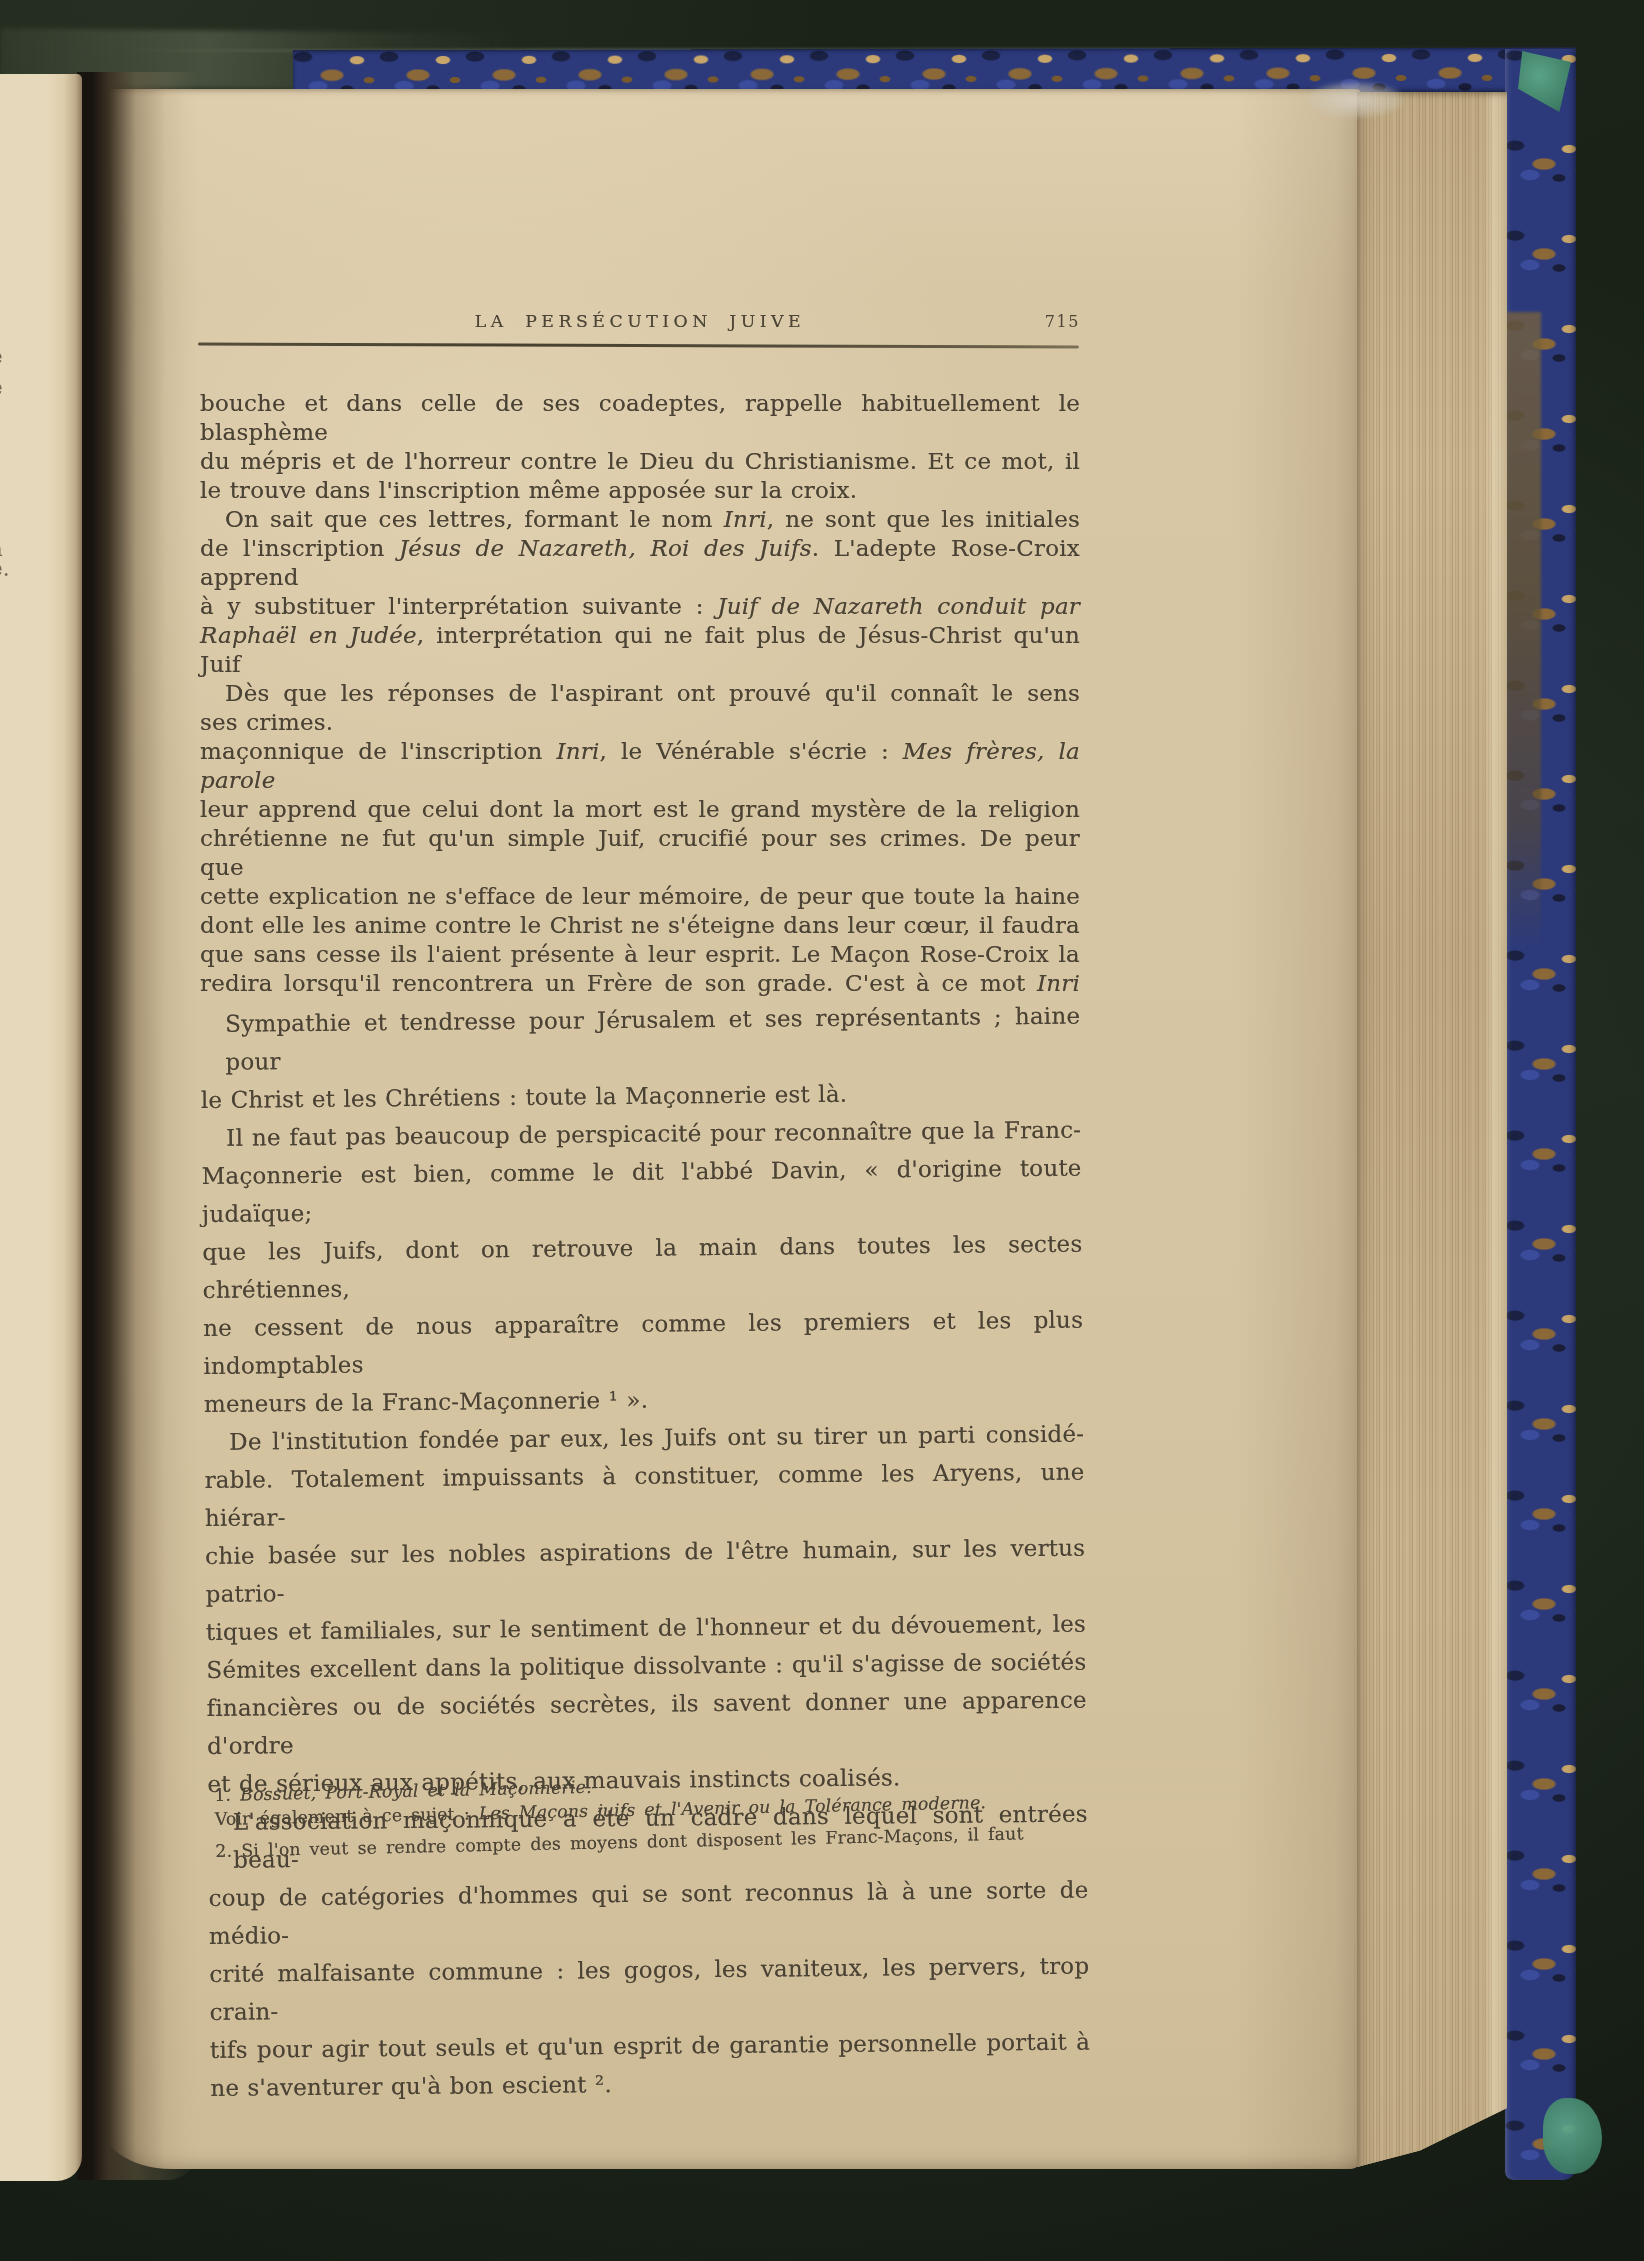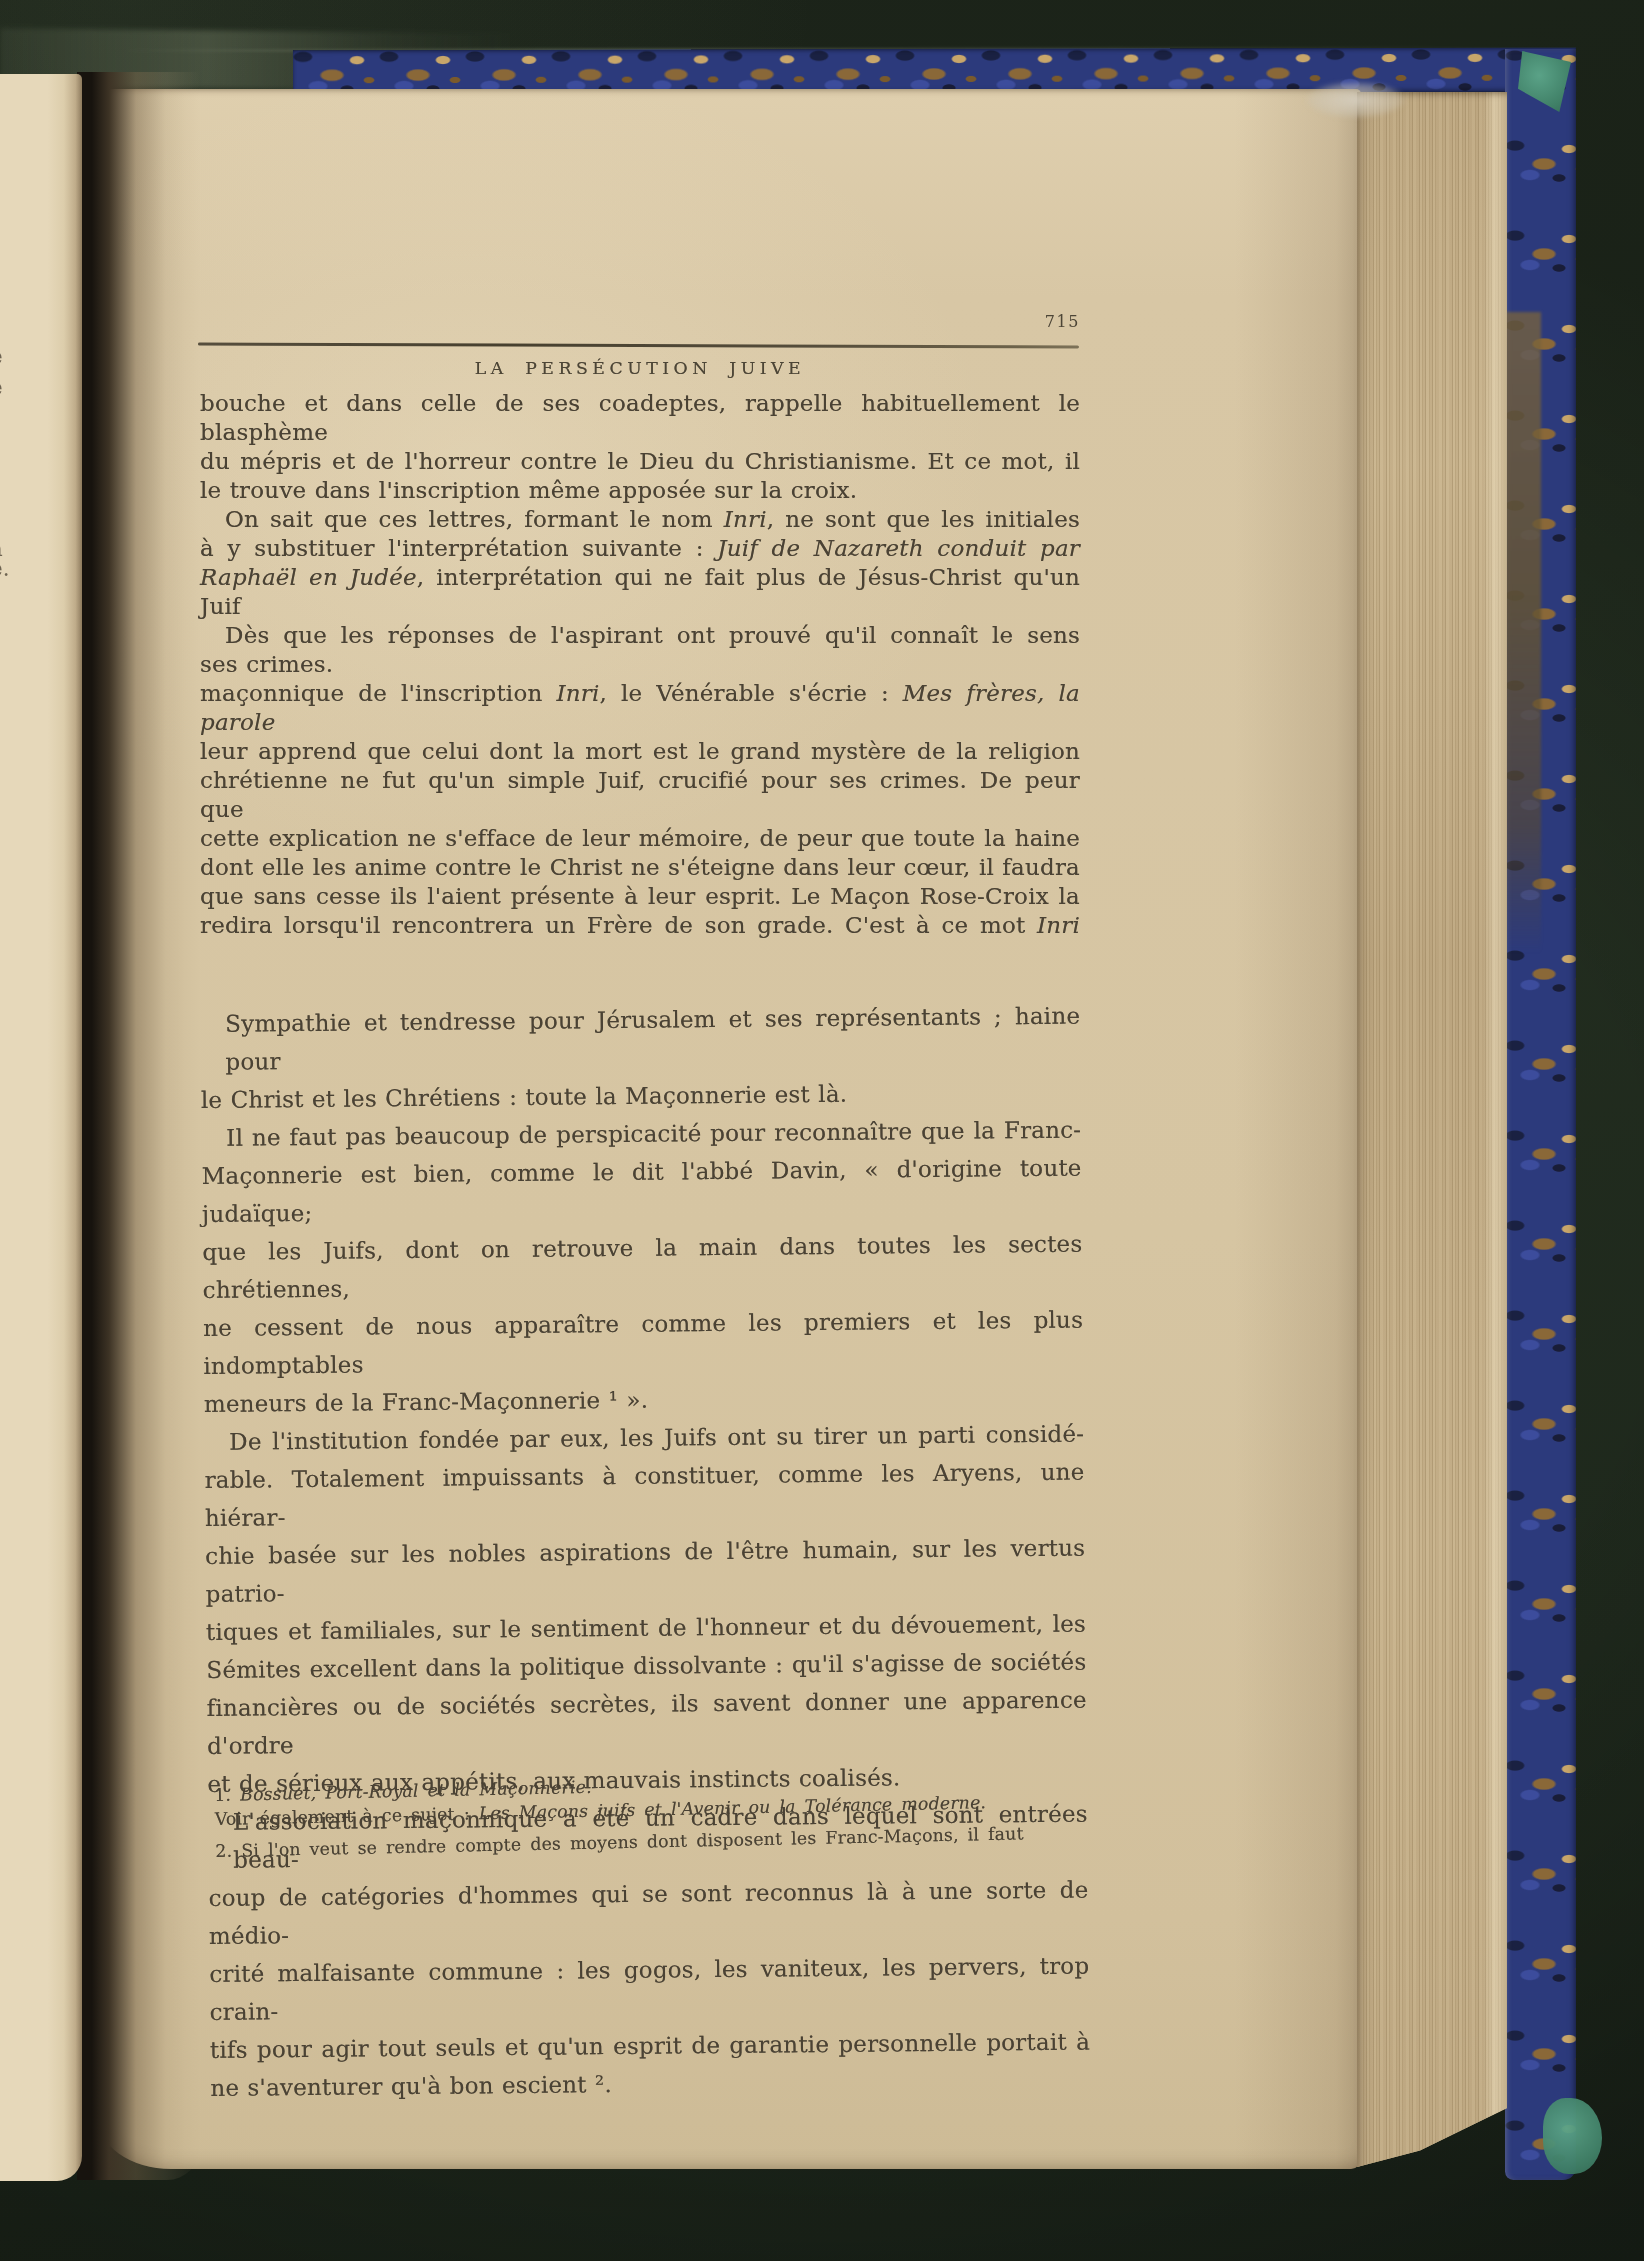--- a/index.html
+++ b/index.html
@@ -84,21 +84,20 @@
       linear-gradient(180deg, #dfcfae 0%, #d8c7a5 10%, #d6c5a2 55%, #d2c09c 88%, #cdbb96 100%);
     border-radius:18px 5px 10px 74px / 15px 5px 10px 53px;
     box-shadow:inset 0 4.1px 6.6px -3.3px rgba(70,52,30,0.5), inset 0 -11.5px 18px -11.5px rgba(70,52,30,0.45);
   }
   #text-block{position:absolute;left:103px;top:0;width:880px;height:100%;color:#4a4234;}
   #page-header-row{position:absolute;left:0;top:220px;width:100%;height:30px;}
   #header-title{
     position:absolute;left:50%;transform:translateX(-50%);top:1.6px;white-space:nowrap;
     font-size:17.3px;letter-spacing:4.5px;word-spacing:7.4px;color:#4c4536;
     text-shadow:0 0 0.5px rgba(76,69,54,0.6);
-    margin-top:47px;
   }
   #header-page-number{position:absolute;right:0;top:3.3px;font-size:16px;color:#4c4536;letter-spacing:1.6px;}
   #header-rule{
     position:absolute;left:-1.6px;top:255px;width:881px;height:2.5px;border-radius:1.6px;
     background:linear-gradient(90deg,#564e3d 0%, #47402f 35%, #554d3b 70%, #6b6149 92%, #7d7258 100%);
     transform:rotate(0.18deg);
   }
   .sec{position:absolute;left:0;width:880px;}
   #section-1{top:300px;}
   #section-2{top:916px;transform:rotate(-0.55deg);transform-origin:0 0;}
@@ -136,20 +135,21 @@
       <div id="page-header-row">
         <div id="header-title">LA PERSÉCUTION JUIVE</div>
         <div id="header-page-number">715</div>
       </div>
       <div id="header-rule"></div>
       <div id="section-1" class="sec">
           <div class="line"><span>bouche et dans celle de ses coadeptes, rappelle habituellement le blasphème</span></div>
           <div class="line"><span>du mépris et de l'horreur contre le Dieu du Christianisme. Et ce mot, il</span></div>
           <div class="line last"><span>le trouve dans l'inscription même apposée sur la croix.</span></div>
           <div class="line ind"><span>On sait que ces lettres, formant le nom </span><span class="it">Inri</span><span>, ne sont que les initiales</span></div>
+          <div class="line"><span>de l'inscription </span><span class="it">Jésus de Nazareth, Roi des Juifs</span><span>. L'adepte Rose-Croix apprend</span></div>
           <div class="line"><span>à y substituer l'interprétation suivante : </span><span class="it">Juif de Nazareth conduit par</span></div>
           <div class="line"><span class="it">Raphaël en Judée</span><span>, interprétation qui ne fait plus de Jésus-Christ qu'un Juif</span></div>
           <div class="line ind"><span>Dès que les réponses de l'aspirant ont prouvé qu'il connaît le sens</span></div>
           <div class="line last"><span>ses crimes.</span></div>
           <div class="line"><span>maçonnique de l'inscription </span><span class="it">Inri</span><span>, le Vénérable s'écrie : </span><span class="it">Mes frères, la parole</span></div>
           <div class="line"><span>leur apprend que celui dont la mort est le grand mystère de la religion</span></div>
           <div class="line"><span>chrétienne ne fut qu'un simple Juif, crucifié pour ses crimes. De peur que</span></div>
           <div class="line"><span>cette explication ne s'efface de leur mémoire, de peur que toute la haine</span></div>
           <div class="line"><span>dont elle les anime contre le Christ ne s'éteigne dans leur cœur, il faudra</span></div>
           <div class="line"><span>que sans cesse ils l'aient présente à leur esprit. Le Maçon Rose-Croix la</span></div>

